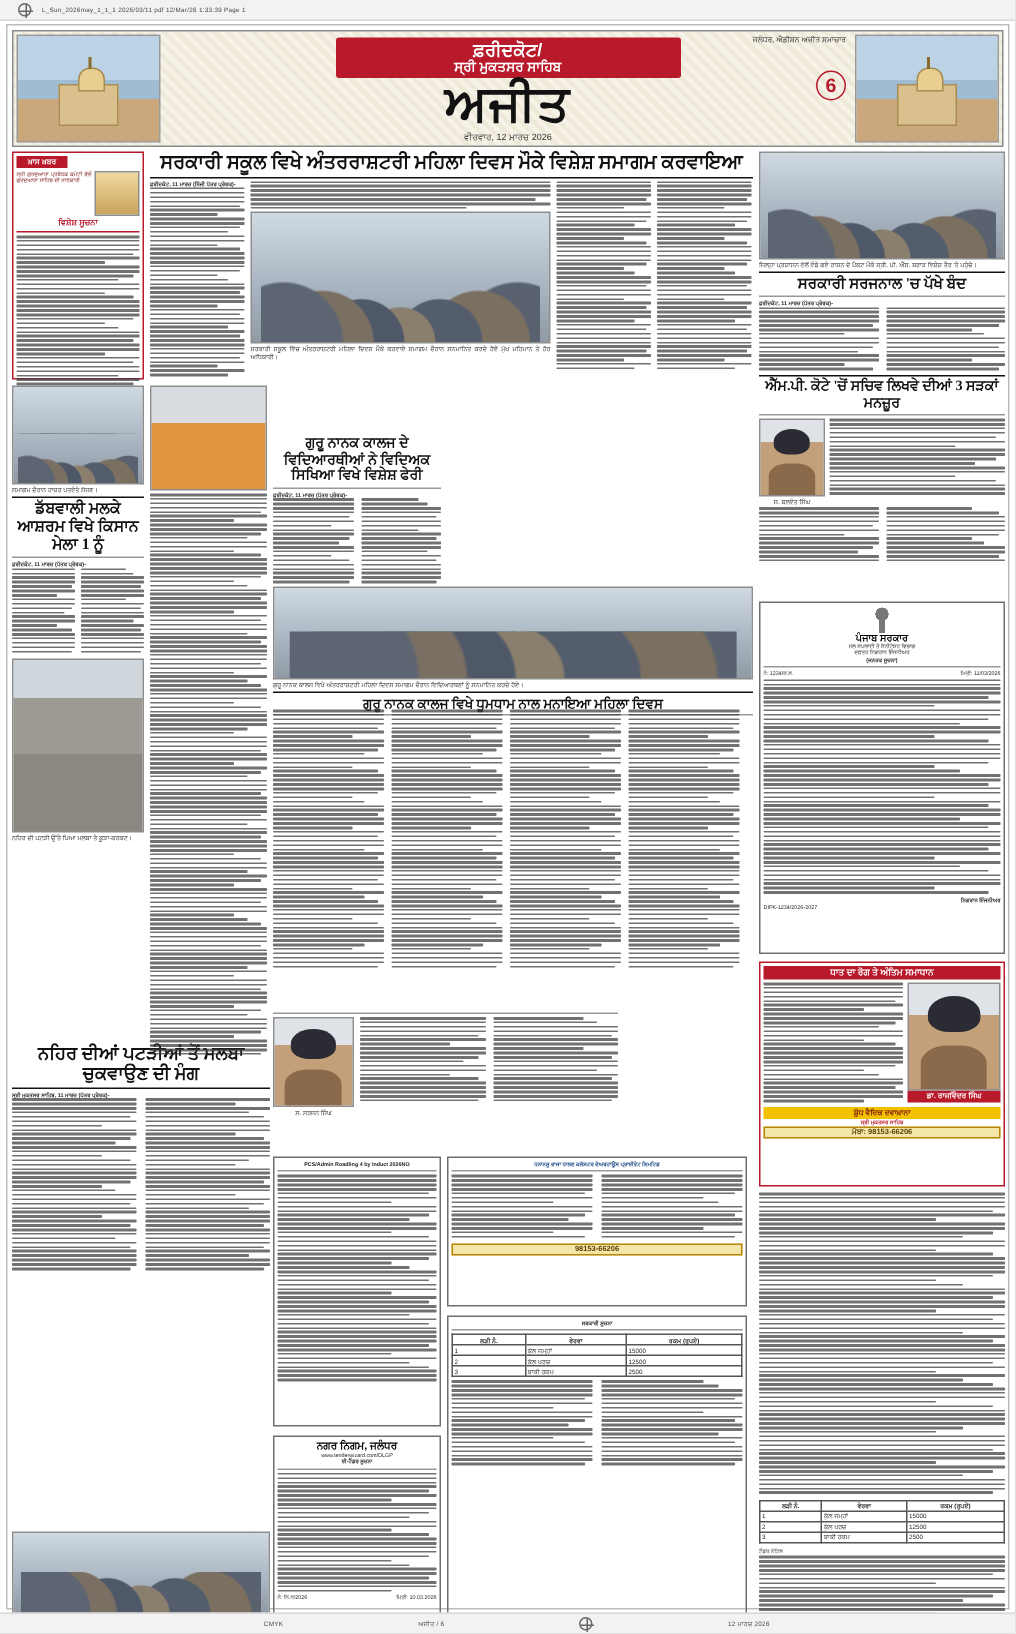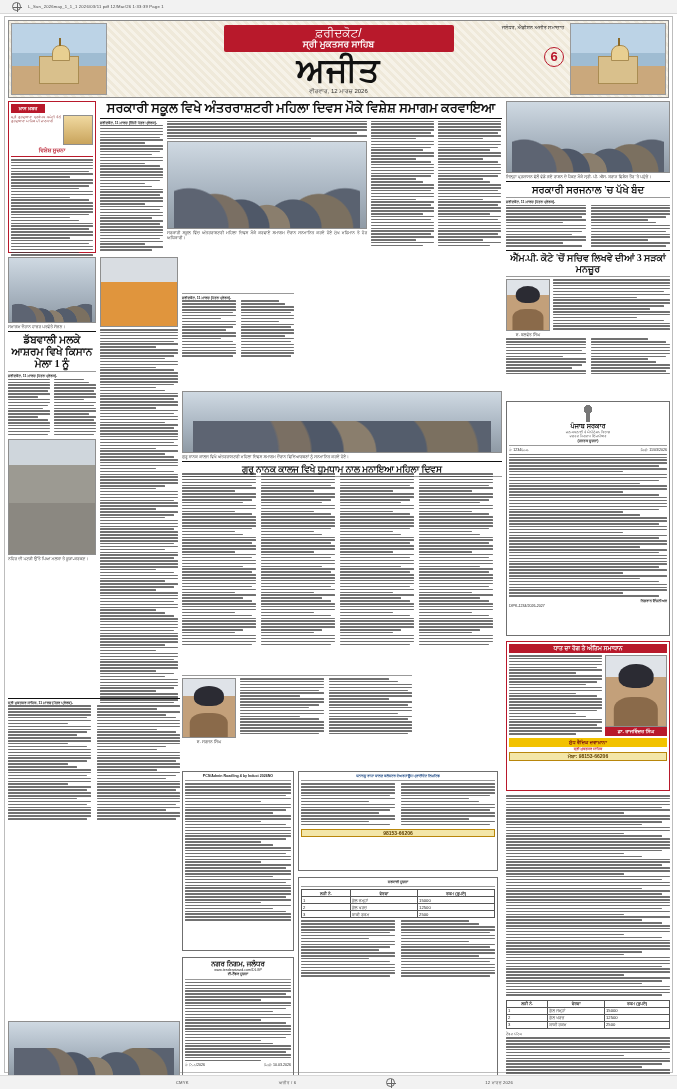--- a/index.html
+++ b/index.html
@@ -55,21 +55,21 @@
   }
   .temple:after{
     content:""; position:absolute; left:19px; top:-19px; width:2px; height:8px; background:#8a6a2a;
   }
   .mh-center { position: absolute; left: 100px; right: 100px; top: 2px; bottom: 2px; }
 
   .mh-banner {
     margin: 2px auto 0; width: 230px; background: #b8192b; color: #fff;
     text-align: center; border-radius: 2px; padding: 2px 0 3px;
   }
-  .mh-banner .l1 { font-size: 12px; font-weight: normal; line-height: 12px; }
+  .mh-banner .l1 { font-size: 12px; font-weight: bold; line-height: 12px; }
   .mh-banner .l2 { font-size: 9px; font-weight: bold; line-height: 10px; }
 
   .mh-title {
     text-align: center; font-family: "Liberation Serif", serif;
     font-size: 33px; font-weight: bold; color: #111; line-height: 34px;
     letter-spacing: 1px; margin-top: 1px;
   }
   .mh-date { text-align: center; font-size: 6px; color: #333; margin-top: 1px; }
   .mh-place { position: absolute; right: 104px; top: 3px; font-size: 5px; text-align: right; color:#222; line-height:6px;}
   .mh-pageno {
@@ -557,20 +557,21 @@
             <i></i>
             <i></i>
             <i></i>
             <i></i>
         </div>
         <div class="rubble photo" style="height:116px;margin-top:3px"></div>
         <div class="cap">ਨਹਿਰ ਦੀ ਪਟੜੀ ਉੱਤੇ ਪਿਆ ਮਲਬਾ ਤੇ ਕੂੜਾ-ਕਰਕਟ।</div>
       </div>
 
       <div class="col" style="left:0;top:595px;width:172px;">
+        <div class="hl center" style="font-size:12px">ਨਹਿਰ ਦੀਆਂ ਪਟੜੀਆਂ ਤੋਂ ਮਲਬਾ ਚੁਕਵਾਉਣ ਦੀ ਮੰਗ</div>
         <div class="rule"></div>
         <div class="xtiny" style="font-weight:bold">ਸ੍ਰੀ ਮੁਕਤਸਰ ਸਾਹਿਬ, 11 ਮਾਰਚ (ਪੱਤਰ ਪ੍ਰੇਰਕ)-</div>
         <div class="lines" style="columns:2;column-gap:6px">
           <i></i>
             <i></i>
             <i></i>
             <i></i>
             <i></i>
             <i></i>
             <i></i>
@@ -780,20 +781,21 @@
             <i></i>
             <i></i>
             <i></i>
             <i></i>
             <i></i>
             <i></i>
         </div>
       </div>
 
       <div class="col" style="left:174px;top:190px;width:112px;">
+        <div class="hl center" style="font-size:9.5px">ਗੁਰੂ ਨਾਨਕ ਕਾਲਜ ਦੇ ਵਿਦਿਆਰਥੀਆਂ ਨੇ ਵਿਦਿਅਕ ਸਿਖਿਆ ਵਿਖੇ ਵਿਸ਼ੇਸ਼ ਫੇਰੀ</div>
         <div class="rule thin"></div>
         <div class="xtiny" style="font-weight:bold">ਫ਼ਰੀਦਕੋਟ, 11 ਮਾਰਚ (ਪੱਤਰ ਪ੍ਰੇਰਕ)-</div>
         <div class="lines" style="columns:2;column-gap:5px">
           <i></i>
             <i></i>
             <i></i>
             <i></i>
             <i></i>
             <i></i>
             <i></i>

